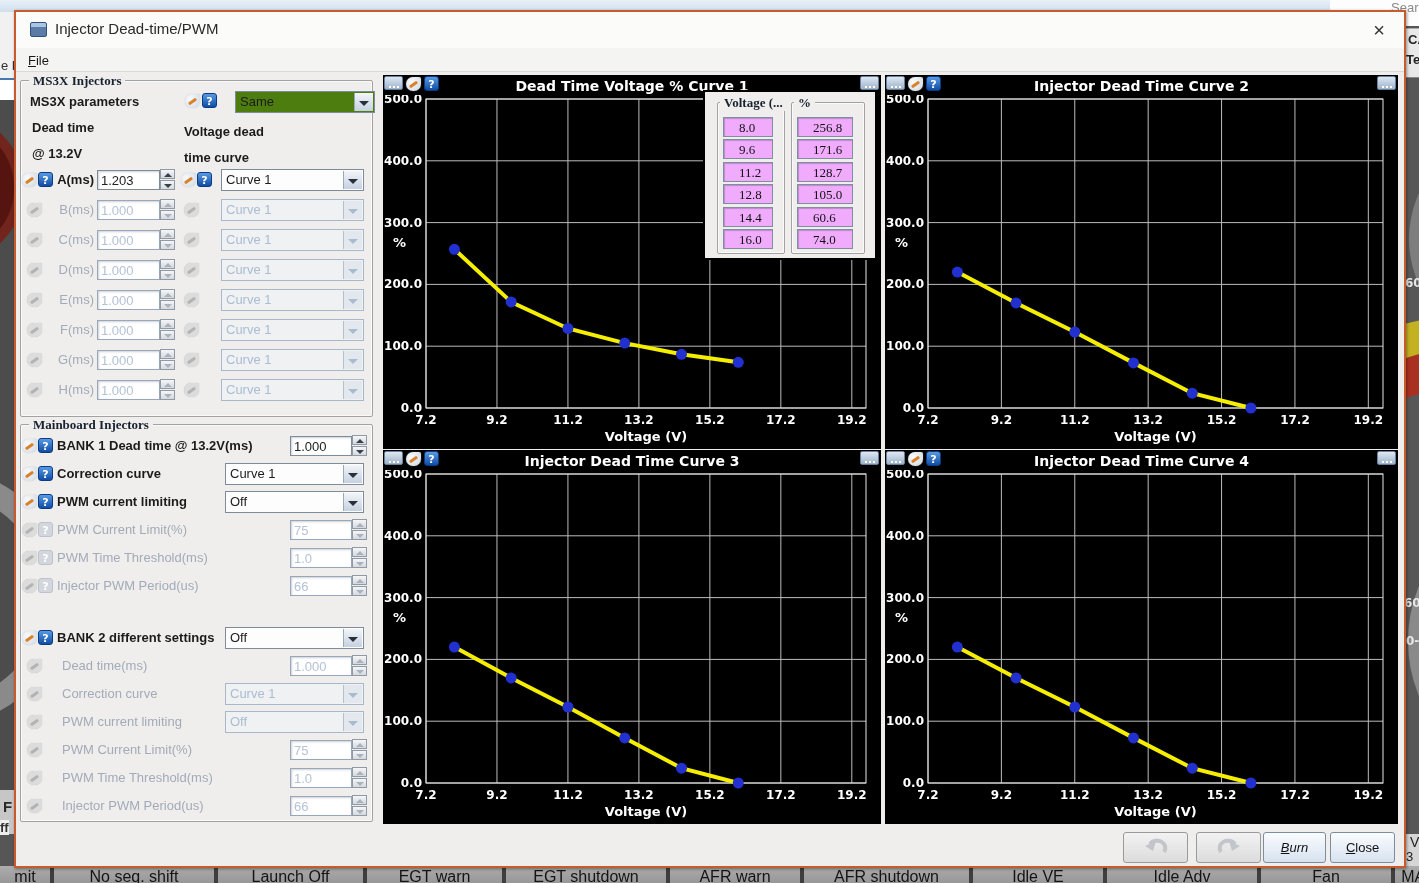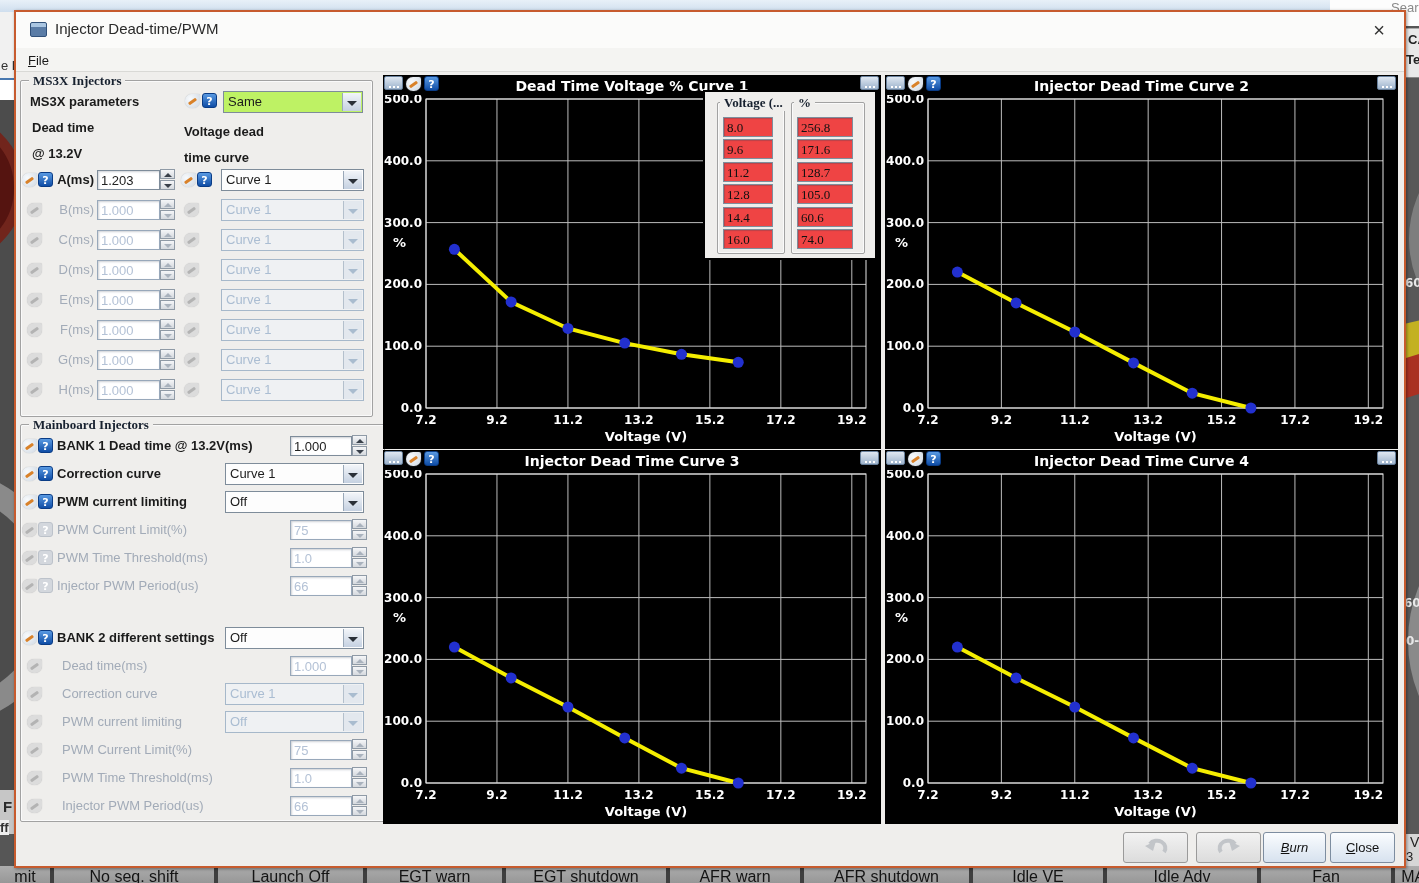--- a/index.html
+++ b/index.html
@@ -82,42 +82,42 @@
   .spb.dn::after{top:3px;border-top:4px solid #39404a;}
   .spb.dis::after{border-bottom-color:#a9b2bd;border-top-color:#a9b2bd;}
 
   
   .sel{position:absolute;height:22px;background:#fdfdfd;border:1px solid #7e8c9a;box-sizing:border-box;}
   .sel .sel-txt{position:absolute;left:4px;top:2px;font-size:13px;color:#1c1c1c;white-space:nowrap;}
   .sel .sel-btn{position:absolute;right:1px;top:1px;bottom:1px;width:18px;
     background:linear-gradient(#f2f5f9,#c5d1e1);border-left:1px solid #9aa8b8;}
   .sel .sel-btn::after{content:"";position:absolute;left:4px;top:8px;border-left:5px solid transparent;
     border-right:5px solid transparent;border-top:5px solid #2a3038;}
-  .sel.hilite{background:#bef264;}
+  .sel.hilite{background:#4d7c0f;margin-left:12px;}
   .sel.dis{background:#eff1f3;border-color:#a6b8ca;}
   .sel.dis .sel-txt{color:#aabdd2;}
   .sel.dis .sel-btn{background:#e3e8ee;border-left-color:#b4c0cc;}
   .sel.dis .sel-btn::after{border-top-color:#a9bccf;}
 
   
   .chart{position:absolute;background:#000;}
   .chart-title{position:absolute;left:0;right:0;top:3px;text-align:center;color:#fff;
     font-family:"DejaVu Sans",sans-serif;font-size:14px;font-weight:bold;}
   .mini-btn{position:absolute;width:19px;height:14px;border:1px solid #68809c;border-radius:2px;
     background:linear-gradient(#dfe7f1,#9db3cc);box-sizing:border-box;}
   .mini-btn .dots{position:absolute;left:4px;top:9px;width:2px;height:2px;background:#fff;
     box-shadow:4px 0 #fff,8px 0 #fff;}
   .chart svg{position:absolute;left:0;}
 
   
   .ctable{left:703px;top:90px;width:174px;height:170px;background:#efeeec;border:2px solid #000;box-sizing:border-box;z-index:5;}
   .ctable .gb{position:absolute;background:#efeeec;}
-  .tval{position:absolute;left:5px;height:20px;background:#ef4444;border:1px solid #7e8e9c;
+  .tval{position:absolute;left:5px;height:20px;background:#f0abfc;border:1px solid #7e8e9c;
     box-shadow:inset 1px 1px 1px rgba(60,70,90,.3);font-size:13px;color:#111;
-    line-height:19px;padding-left:3px;box-sizing:border-box;}
+    line-height:19px;padding-left:15px;box-sizing:border-box;}
 
   
   .footer-btn{position:absolute;height:31px;border:1px solid #7d8da0;border-radius:3px;
     background:linear-gradient(#fafcfe,#d7e2ef);text-align:center;font-size:13px;color:#111;
     line-height:29px;box-sizing:border-box;}
   .footer-btn.iconbtn{background:linear-gradient(#f2f2f2,#dcdcdc);border-color:#9a9a9a;}
   u{text-decoration:underline;}
 </style>
 </head>
 <body>
@@ -280,21 +280,21 @@
         <div class="spb up dis"></div>
         <div class="spb dn dis"></div>
       </div>
       <span class="icon-pencil dis" style="left: 184px; top: 383px;"></span>
       <div class="sel abs dis" style="left: 221px; top: 379px; width: 143px;">
         <span class="sel-txt">Curve 1</span>
         <span class="sel-btn"></span>
       </div>
     </div>
 
-  <div class="abs gb" style="left:20px;top:424px;width:351px;height:396px;padding-left:12px;">
+  <div class="abs gb" style="left:20px;top:424px;width:351px;height:396px;">
     <span class="gb-legend">Mainboard Injectors</span>
   </div>
   <div id="mb-rows">
       <span class="icon-pencil" style="left: 22px; top: 439px;"></span>
       <span class="icon-help" style="left: 38px; top: 438px;">?</span>
       <div class="abs lbl" style="left: 57px; top: 438px; font-weight: bold;">BANK 1 Dead time @ 13.2V(ms)</div>
       <div class="spintext" style="left: 290px; top: 436px; width: 62px;">1.000</div>
       <div class="spinbtns" style="left: 352px; top: 435px;">
         <div class="spb up"></div>
         <div class="spb dn"></div>

